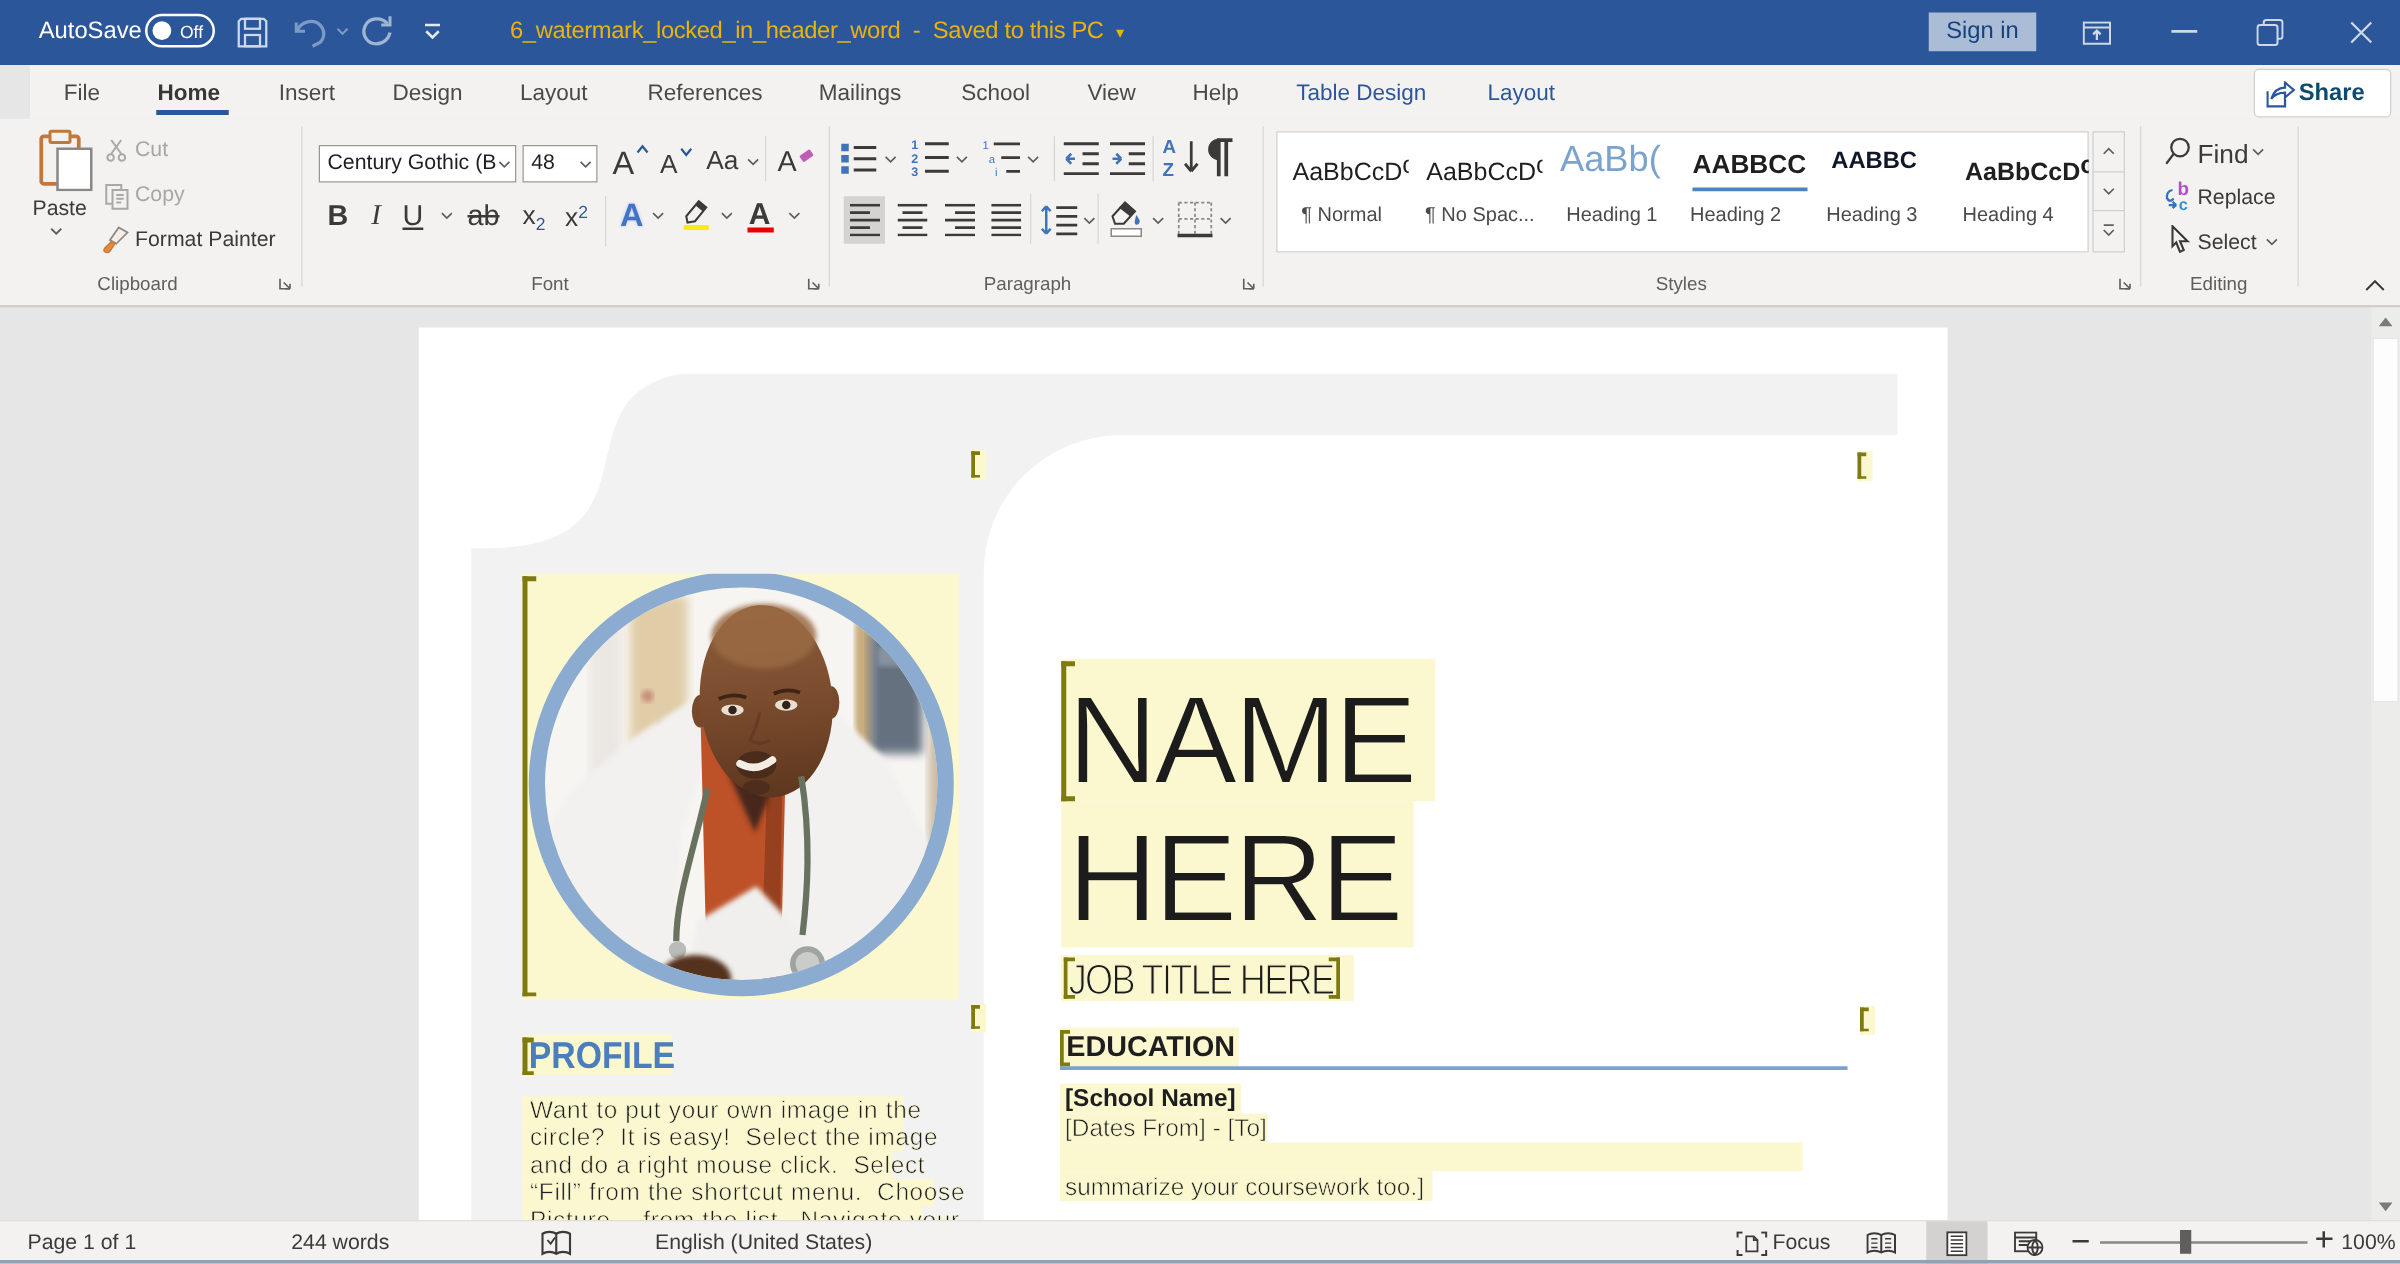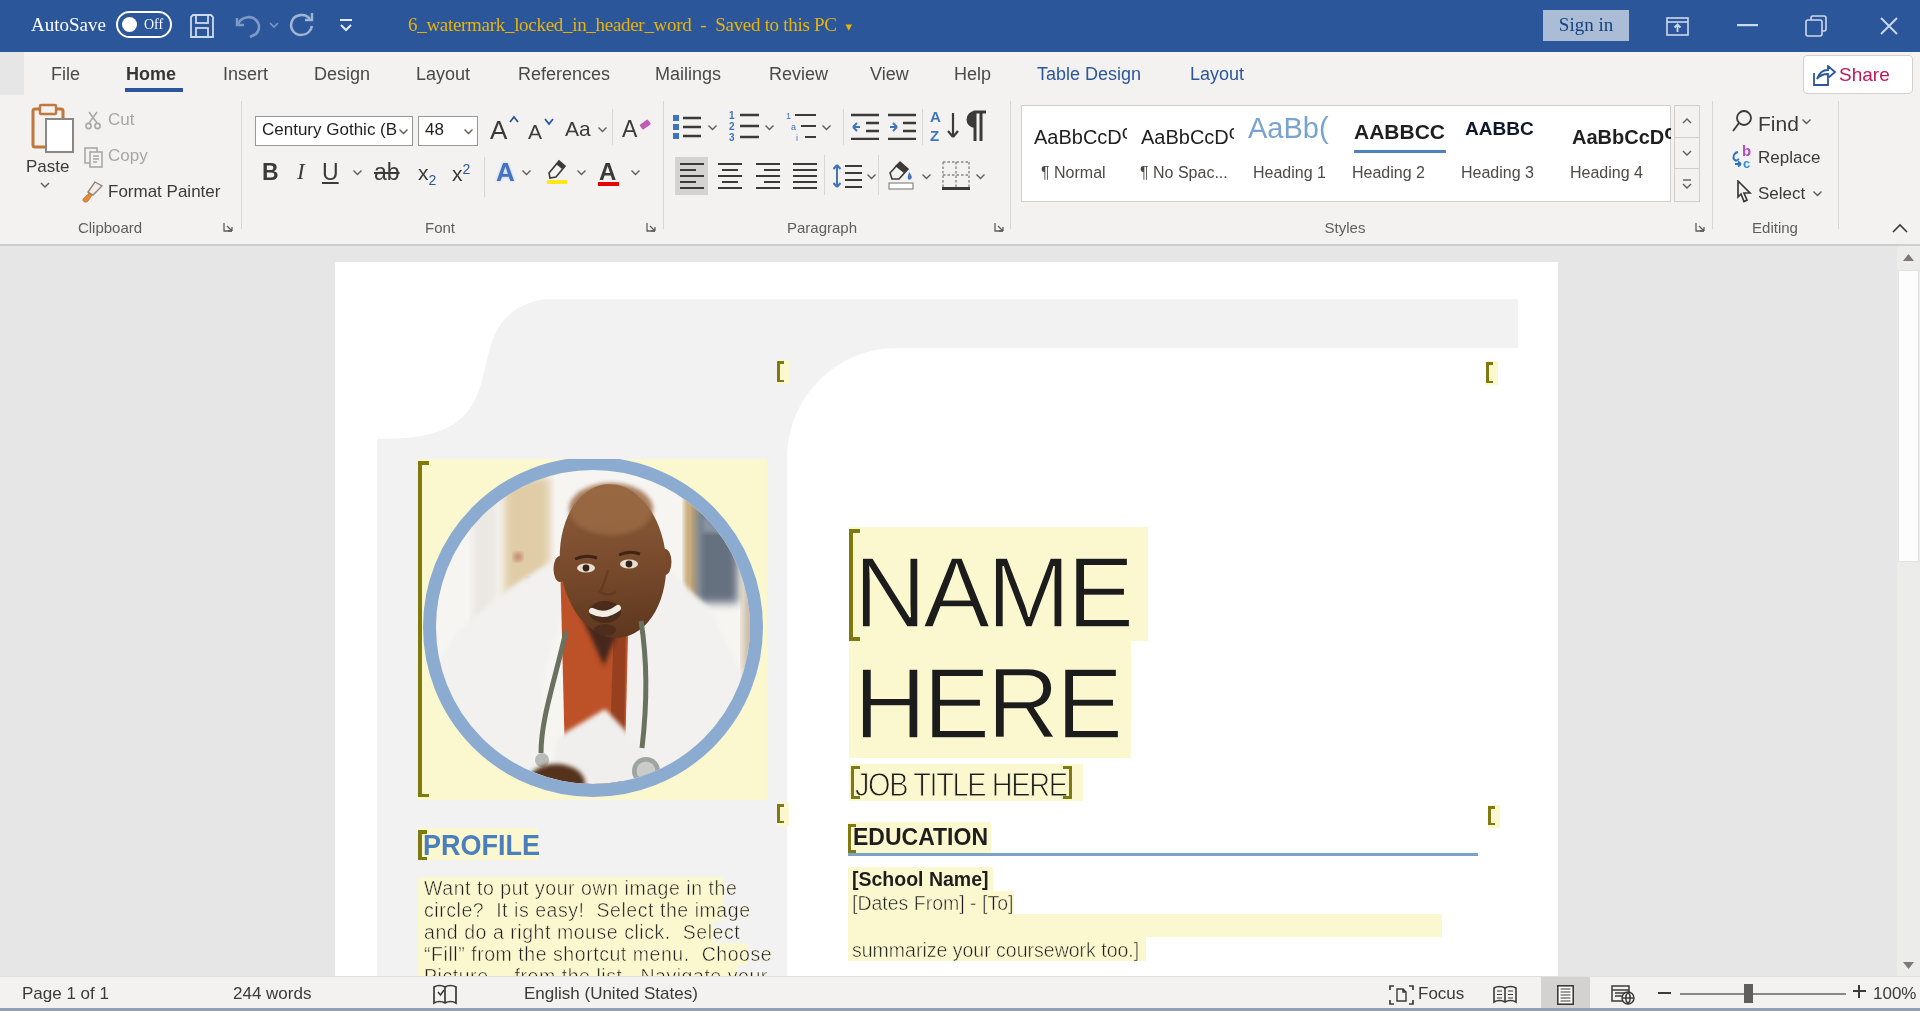--- a/index.html
+++ b/index.html
@@ -1,38 +1,38 @@
 <!DOCTYPE html>
 <html><head>
 <meta charset="utf-8">
 <style>
 * { margin:0; padding:0; box-sizing:border-box; }
 html,body { width:1920px; height:1011px; overflow:hidden; }
 body { font-family:"Liberation Sans", sans-serif; position:relative; background:#e6e6e6; }
 .abs { position:absolute; }
 
 
-#titlebar { position:absolute; left:0; top:0; width:1920px; height:52px; background:#2b579a; color:#fff;font-family:Liberation Serif, serif; }
+#titlebar { position:absolute; left:0; top:0; width:1920px; height:52px; background:#2b579a; color:#fff; }
 #autosave { position:absolute; left:31px; top:14px; font-size:19px; color:#ffffff; }
 #aspill { position:absolute; left:116px; top:11px; width:56px; height:27px; border:2px solid #fff; border-radius:14px; }
 #aspill .knob { position:absolute; left:4px; top:4px; width:15px; height:15px; background:#fff; border-radius:50%; }
 #aspill .lab { position:absolute; left:26px; top:4px; font-size:14px; color:#fff; }
 #doctitle { position:absolute; left:408px; top:14px; font-size:19px; letter-spacing:-0.3px; color:#eab308; white-space:nowrap; }
 #searchbox { position:absolute; left:915px; top:10px; width:517px; height:31px; background:#a9bbd4; border:1px solid #c8d4e4; }
 #searchbox .stext { position:absolute; left:114px; top:4px; font-size:19px; color:#2b579a; }
 #signin { position:absolute; left:1543px; top:10px; width:86px; height:31px; background:#aabcd6; color:#17427e; font-size:19px; text-align:center; line-height:30px; }
 
 
 #tabrow { position:absolute; left:0; top:52px; width:1920px; height:43px; background:#f3f2f1;margin-left:24px; }
 .tab { position:absolute; top:12px; font-size:18px; color:#494949; white-space:nowrap; }
 .tab.blue { color:#2b579a; }
 #hometab { font-weight:bold; color:#383735; }
 #homeunder { position:absolute; left:101px; top:36px; width:58px; height:4px; background:#2b579a; }
 #sharebtn { position:absolute; left:1803px; top:55px; width:110px; height:39px; background:#fff; border:1px solid #d1d0ce; border-radius:4px; }
-#sharebtn span { position:absolute; left:35px; top:8px; font-weight:normal; font-size:19px; color:#be185d; }
+#sharebtn span { position:absolute; left:35px; top:8px; font-weight:bold; font-size:19px; color:#0c4a6e; }
 
 
 #ribbon { position:absolute; left:0; top:95px; width:1920px; height:149px; background:#f3f2f1; }
 #ribbonline { position:absolute; left:0; top:244px; width:1920px; height:2px; background:#cfcecd; }
 .vsep { position:absolute; top:6px; width:1px; height:128px; background:#d8d6d4; }
 .glabel { position:absolute; top:124px; font-size:15px; color:#605e5c; text-align:center; }
 .launcher { position:absolute; top:126px; width:12px; height:12px; }
 .btntext { font-size:16px; color:#444; }
 .disabled { color:#a8a6a4; }
 
@@ -99,21 +99,21 @@
 </div>
 
 <div id="tabrow">
   <div class="tab" style="left:27px">File</div>
   <div class="tab" id="hometab" style="left:102px">Home</div>
   <div class="tab" style="left:199px">Insert</div>
   <div class="tab" style="left:290px">Design</div>
   <div class="tab" style="left:392px">Layout</div>
   <div class="tab" style="left:494px">References</div>
   <div class="tab" style="left:631px">Mailings</div>
-  <div class="tab" style="left:745px">Review</div>
+  <div class="tab" style="left:745px">School</div>
   <div class="tab" style="left:846px">View</div>
   <div class="tab" style="left:930px">Help</div>
   <div class="tab blue" style="left:1013px">Table Design</div>
   <div class="tab blue" style="left:1166px">Layout</div>
   <div id="homeunder"></div>
 </div>
 <div id="sharebtn">
   <svg class="abs" style="left:9px;top:9px" width="24" height="22" viewBox="0 0 24 22" fill="none" stroke="#2b579a" stroke-width="1.8">
     <path d="M1 8 V20 H15 V14"></path>
       <path d="M4 14 C6 8 10 5 15 5 V1 L22 7 L15 13 V9 C11 9 7 10 4 14 Z"></path>

